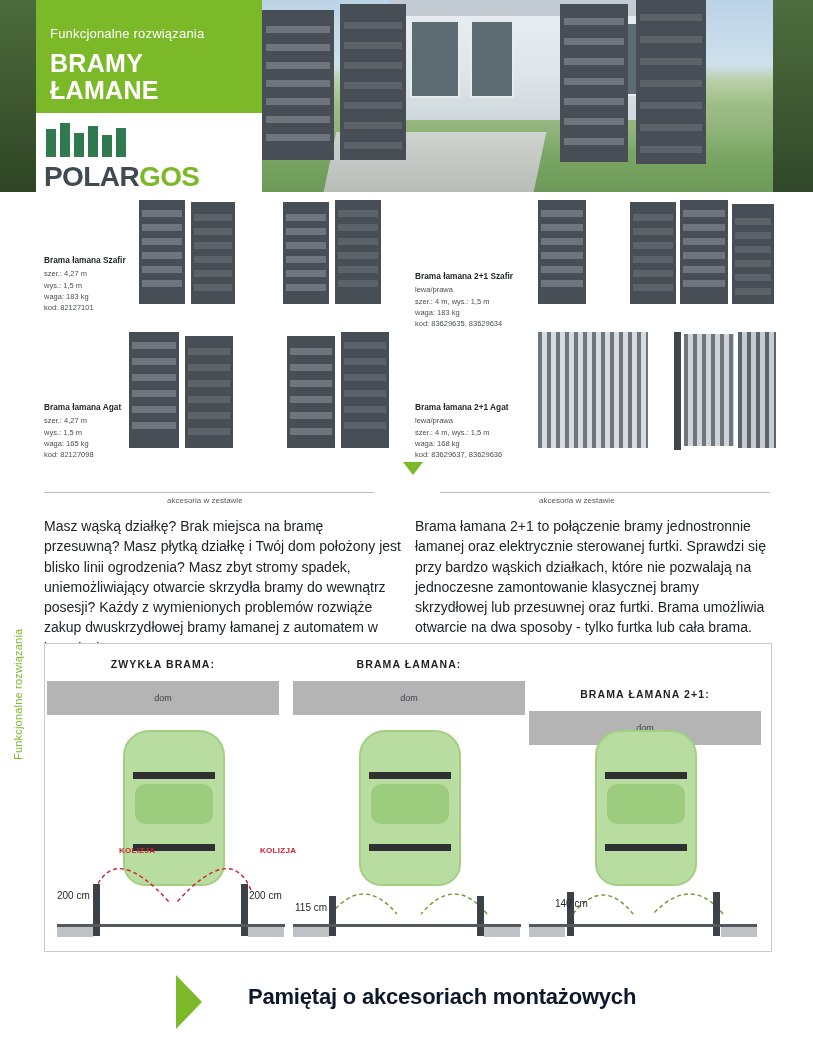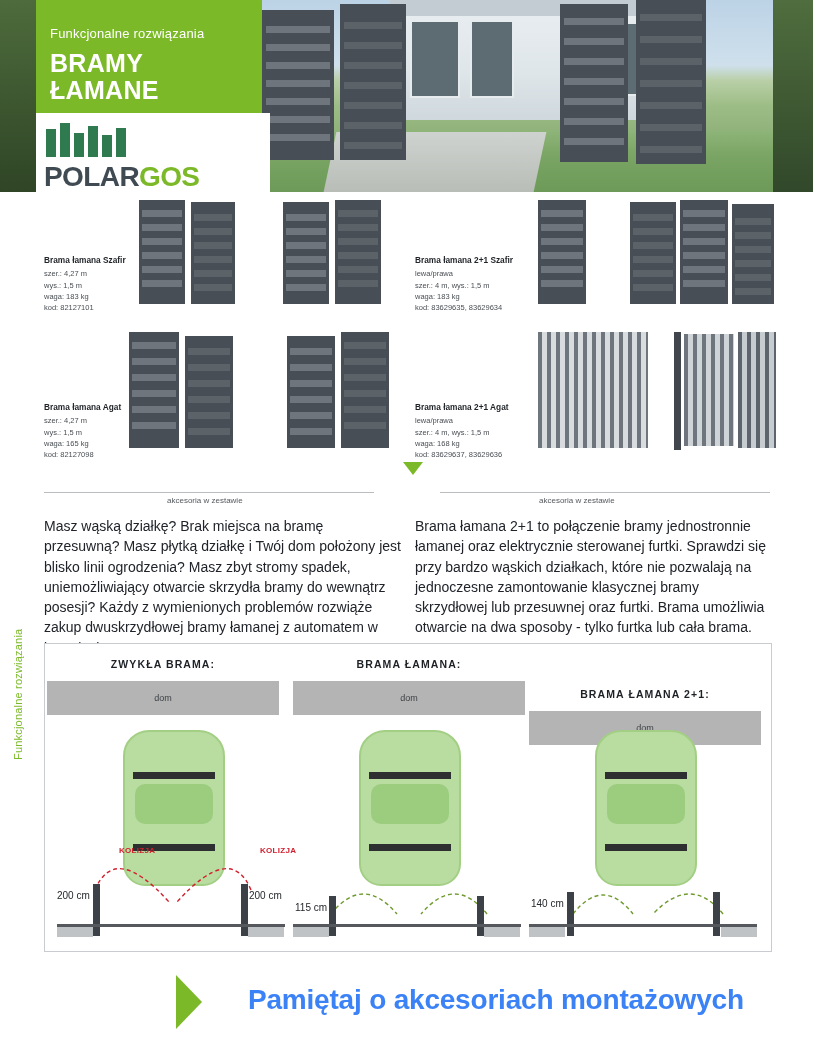--- a/index.html
+++ b/index.html
@@ -41,21 +41,21 @@
   .hero-badge{
     position:absolute;left:36px;top:0;width:226px;height:113px;
     background:#7cb928;color:#fff;
     padding:12px 14px;box-sizing:border-box;
   }
   .hero-badge .sub{font-size:13px;margin-top:14px;letter-spacing:.2px;}
   .hero-badge .tit{font-size:25px;font-weight:bold;line-height:1.08;margin-top:9px;letter-spacing:.3px;}
 
   .logo-box{
     position:absolute;left:36px;top:113px;width:226px;height:79px;background:#fff;
-    display:flex;align-items:center;justify-content:flex-start;padding-left:8px;
+    display:flex;align-items:center;justify-content:flex-start;
   }
   .logo-mark{position:absolute;left:10px;top:10px;width:94px;height:34px;}
   .logo-mark i{position:absolute;display:block;background:#2f7a4f;}
   .logo-word{
     position:absolute;left:8px;top:48px;font-size:28px;font-weight:bold;color:#3f4a52;letter-spacing:-.6px;
   }
   .logo-word .g{color:#7cb928;}
 
   
   .products{position:absolute;left:0;top:192px;width:763px;height:292px;background:#fff;}
@@ -101,21 +101,21 @@
   
   .footer{position:absolute;left:0;top:968px;width:813px;height:71px;background:#fff;}
   .leroy{
     position:absolute;left:0;top:975px;width:176px;height:55px;background:#7cb928;color:#fff;
     font-weight:bold;font-size:15px;line-height:1.25;padding:10px 0 0 38px;box-sizing:border-box;
   }
   .leroy-arrow{
     position:absolute;left:176px;top:975px;width:0;height:0;
     border-top:27.5px solid transparent;border-bottom:27.5px solid transparent;border-left:26px solid #7cb928;
   }
-  .footer-slogan{position:absolute;left:248px;top:984px;font-size:28px;font-weight:bold;color:#3b82f6;letter-spacing:-.2px;}
+  .footer-slogan{position:absolute;left:248px;top:984px;font-size:22px;font-weight:bold;color:#0f172a;letter-spacing:-.2px;}
 </style>
 </head>
 <body>
 
 <div class="page">
 
   <div class="hero">
     <div class="hero-photo">
       <div class="hero-house"></div>
       <div class="hero-house-roof"></div>
@@ -259,21 +259,21 @@
       <div class="leaf dark" style="left:198px;top:4px;width:42px;height:100px;">
         <div class="slat" style="top:14px"></div>
           <div class="slat" style="top:28px"></div>
           <div class="slat" style="top:42px"></div>
         <div class="slat" style="top:56px"></div>
           <div class="slat" style="top:70px"></div>
           <div class="slat" style="top:84px"></div>
       </div>
     </div>
 
-    <div class="prod-text" style="left:415px;top:62px;width:150px;">
+    <div class="prod-text" style="left:415px;top:78px;width:150px;">
       <span class="nm">Brama łamana 2+1 Szafir</span>
       <span>lewa/prawa</span><br>
       <span>szer.: 4 m, wys.: 1,5 m</span><br>
       <span>waga: 183 kg</span><br>
       <span>kod: 83629635, 83629634</span>
     </div>
 
     <div class="photo-cell" style="left:125px;top:140px;width:270px;height:122px;">
       <div class="leaf" style="left:4px;top:0px;width:50px;height:116px;">
         <div class="slat" style="top:10px"></div>
@@ -405,21 +405,21 @@
       <div class="roof" style="top:40px;"></div>
       <div class="ws" style="top:52px;"></div>
       <div class="roof" style="top:112px;"></div>
     </div>
     <svg style="position:absolute;left:484px;top:222px;width:232px;height:62px;">
       <path d="M44 48 Q 74 10 104 48" fill="none" stroke="#6f9a2e" stroke-width="1.4" stroke-dasharray="4 3"></path>
       <path d="M194 48 Q 162 8 124 48" fill="none" stroke="#6f9a2e" stroke-width="1.4" stroke-dasharray="4 3"></path>
     </svg>
     <div class="post" style="left:522px;top:248px;height:44px;"></div>
     <div class="post" style="left:668px;top:248px;height:44px;"></div>
-    <div class="dim-txt" style="left:486px;top:254px;">140 cm</div>
+    <div class="dim-txt" style="left:510px;top:254px;">140 cm</div>
     <div class="pad" style="left:484px;top:281px;width:36px;"></div>
     <div class="pad" style="left:676px;top:281px;width:36px;"></div>
     <div class="ground" style="left:484px;top:280px;width:228px;"></div>
   </div>
 
   <div class="footer"></div>
   <div class="leroy-arrow"></div>
   <div class="footer-slogan">Pamiętaj o akcesoriach montażowych</div>
 
 </div>

